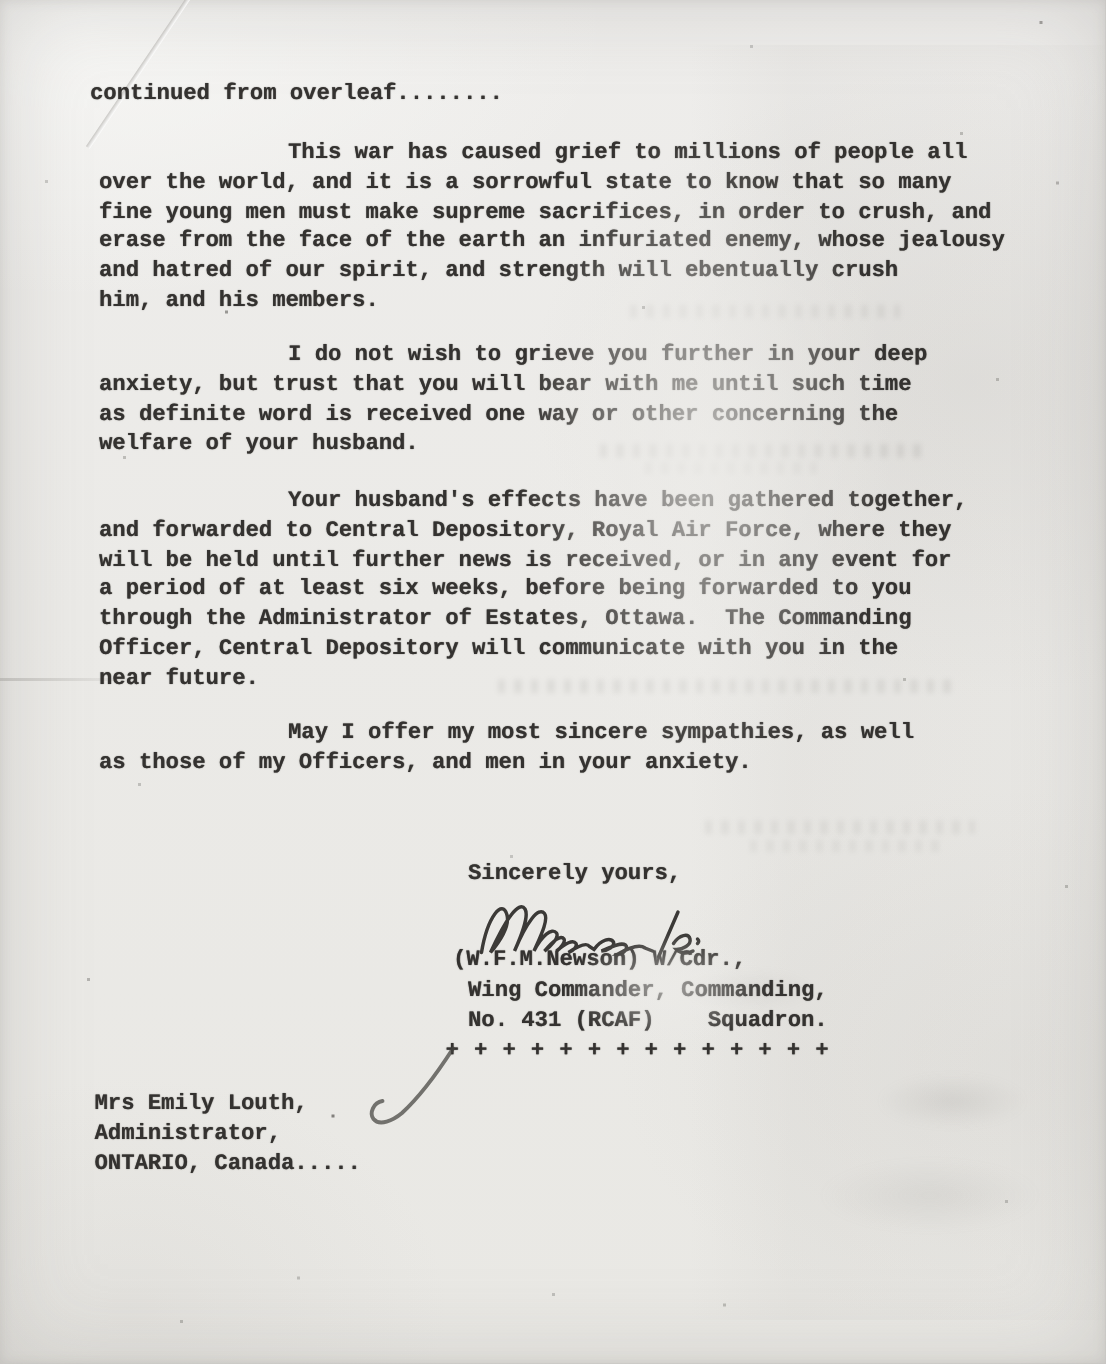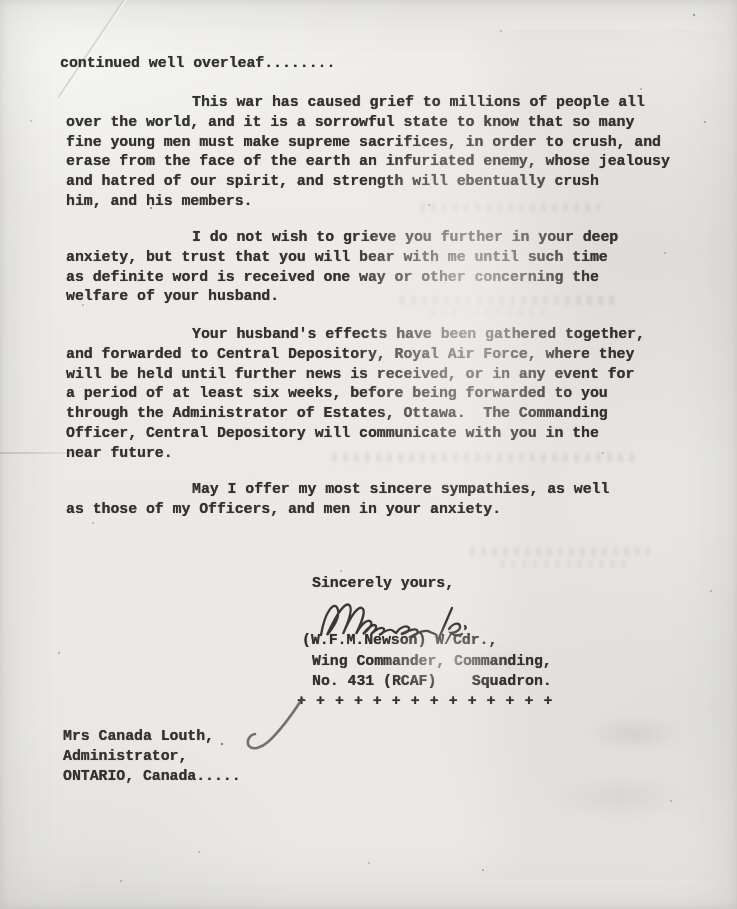--- a/index.html
+++ b/index.html
@@ -82,21 +82,21 @@
   <div class="ghost g1"></div>
   <div class="ghost g1b"></div>
   <div class="ghost g3"></div>
   <div class="ghost g4"></div>
   <div class="ghost g4b"></div>
   <div class="blotch b1"></div>
   <div class="blotch b2"></div>
   <div class="blotch b3"></div>
   <div class="speck"></div>
 
-  <div class="ln abs" style="left:60px;top:54px;">continued well overleaf........</div>
+  <div class="ln abs" style="left:60px;top:54px;">continued from overleaf........</div>
 
   <div class="para" style="top:93px;">
     <div class="ln first">This war has caused grief to millions of people all</div>
     <div class="ln">over the world, and it is a sorrowful state to know that so many</div>
     <div class="ln">fine young men must make supreme sacrifices, in order to crush, and</div>
     <div class="ln">erase from the face of the earth an infuriated enemy, whose jealousy</div>
     <div class="ln">and hatred of our spirit, and strength will ebentually crush</div>
     <div class="ln">him, and his members.</div>
   </div>
 
@@ -139,21 +139,21 @@
 
   <div class="ln abs" style="left:302px;top:631px;">(W.F.M.Newson) W/Cdr.,</div>
   <div class="ln abs" style="left:312px;top:652px;">Wing Commander, Commanding,</div>
   <div class="ln abs" style="left:312px;top:672px;">No. 431 (RCAF)    Squadron.</div>
   <div class="ln abs" style="left:297px;top:692px;letter-spacing:0.6px;">+ + + + + + + + + + + + + +</div>
 
   <div class="fade-a"></div>
   <div class="fade-b"></div>
 
   <div class="para" style="left:63px;top:727px;">
-    <div class="ln">Mrs Canada Louth,</div>
+    <div class="ln">Mrs Emily Louth,</div>
     <div class="ln">Administrator,</div>
     <div class="ln">ONTARIO, Canada.....</div>
   </div>
 
   <svg class="abs" style="left:238px;top:693px;" width="70" height="70" viewBox="0 0 70 70">
     <path d="M64,6 C55,20 42,38 30,49 C24,54 15,58 11,53 C8,49 11,42 17,41" fill="none" stroke="#44423f" stroke-width="2.6" stroke-linecap="round" opacity="0.72"></path>
   </svg>
 
 </div>
 

